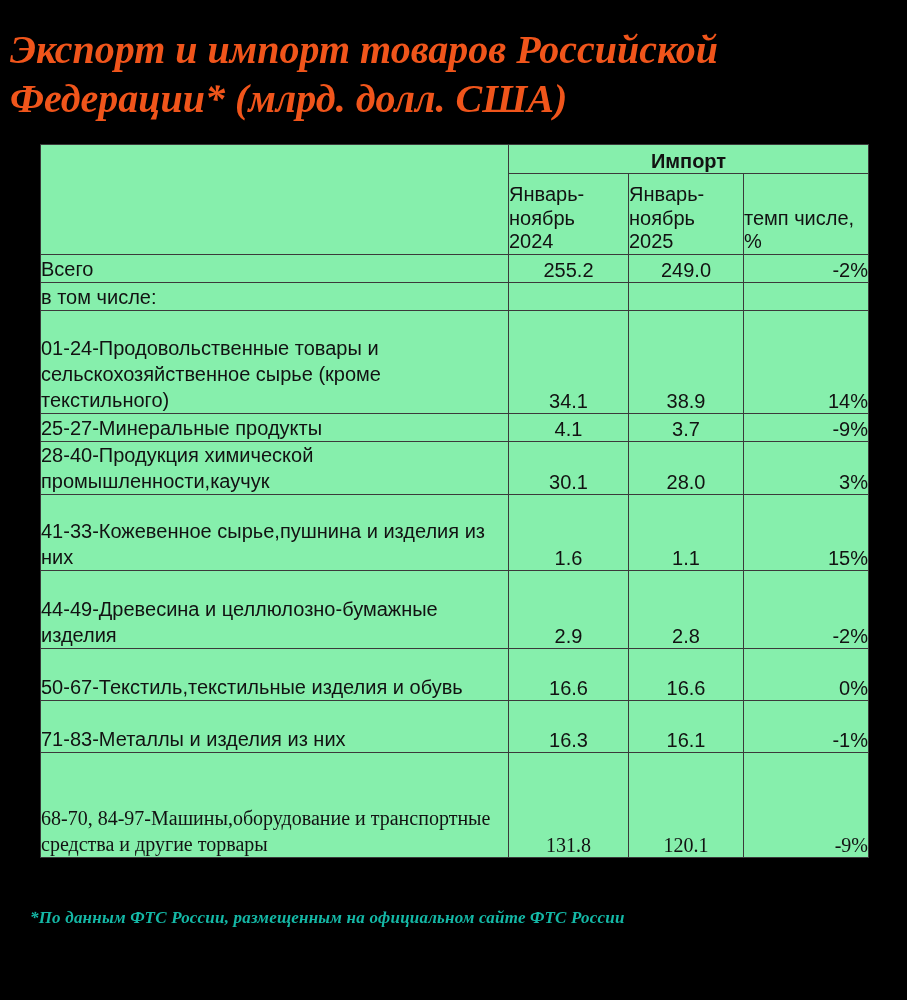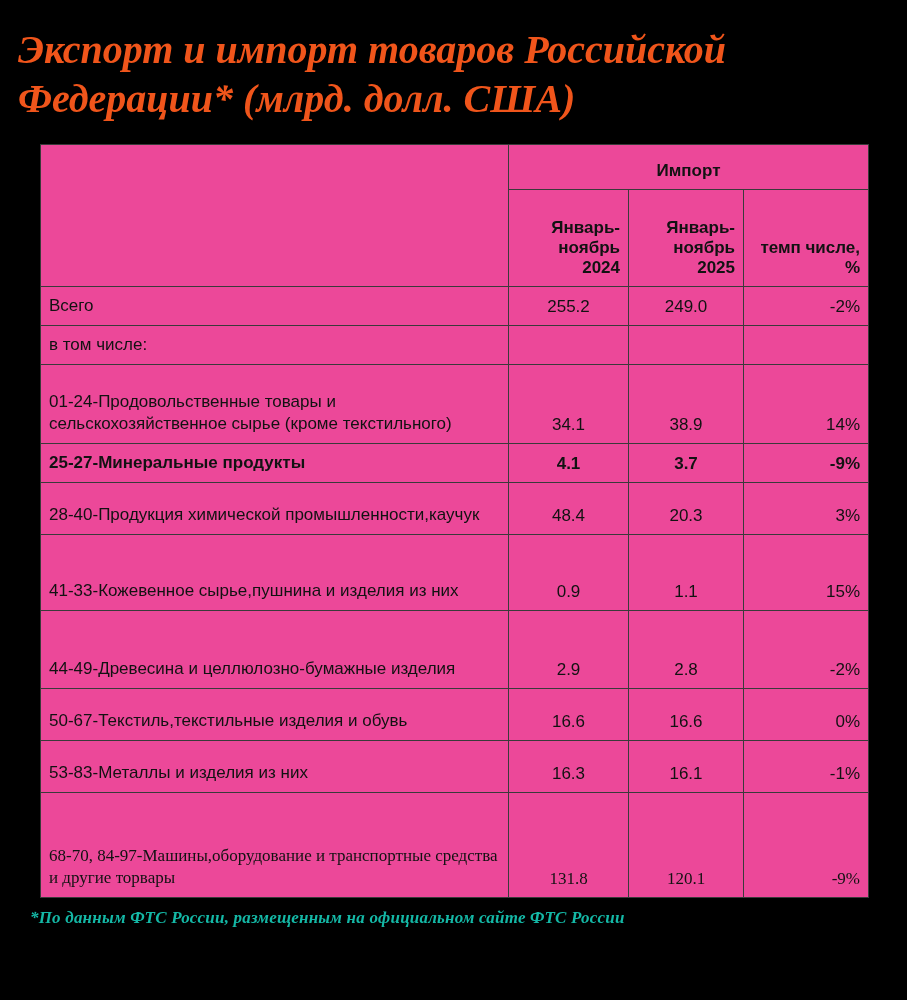--- a/index.html
+++ b/index.html
@@ -12,21 +12,21 @@
     height: 1000px;
     position: relative;
     overflow: hidden;
     font-family: "Liberation Sans", "DejaVu Sans", sans-serif;
     -webkit-font-smoothing: antialiased;
   }
 
   
   #title {
     position: absolute;
-    left: 18px;
+    left: 10px;
     top: 26px;
     width: 880px;
     color: #F0551B;
     font-family: "Liberation Serif", "DejaVu Serif", serif;
     font-style: italic;
     font-weight: bold;
     font-size: 40px;
     line-height: 1.22;
     letter-spacing: 0px;
     white-space: pre-line;
@@ -40,46 +40,46 @@
     width: 828px;
   }
   table.grid {
     border-collapse: collapse;
     width: 828px;
     table-layout: fixed;
     background: #f1f1ef;
   }
   table.grid td, table.grid th {
     border: 1px solid #3a3a3a;
-    background: #ec4899;
+    background: #86efac;
     color: #121212;
-    font-size: 17px;
-    padding: 8px;
+    font-size: 20px;
+    padding: 0;
     vertical-align: bottom;
   }
 
   
   col.c-label { width: 468px; }
   col.c-y1    { width: 120px; }
   col.c-y2    { width: 115px; }
   col.c-rate  { width: 125px; }
 
   
   th.grp {
     font-weight: bold;
     font-size: 18px;
     text-align: center;
     vertical-align: middle;
     height: 28px;
     padding: 2px 0 3px 0;
   }
   th.sub {
-    font-weight: bold;
+    font-weight: normal;
     font-size: 17.5px;
-    text-align: right;
+    text-align: left;
     vertical-align: middle;
     line-height: 1.18;
     padding: 4px 2px 6px 2px;
     height: 80px;
   }
   th.blank-label {
     background: #f1f1ef;
   }
 
   
@@ -154,58 +154,58 @@
           <td class="num">255.2</td>
           <td class="num">249.0</td>
           <td class="rate">-2%</td>
         </tr>
         <tr style="height: 28px;">
           <td class="label">в том числе:</td>
           <td class="num"></td>
           <td class="num"></td>
           <td class="rate"></td>
         </tr>
-        <tr style="height: 79px;">
+        <tr style="height: 103px;">
           <td class="label">01-24-Продовольственные товары и сельскохозяйственное сырье (кроме текстильного)</td>
           <td class="num">34.1</td>
           <td class="num">38.9</td>
           <td class="rate">14%</td>
         </tr>
-        <tr style="height: 28px; font-weight: bold;">
+        <tr style="height: 28px;">
           <td class="label">25-27-Минеральные продукты</td>
           <td class="num">4.1</td>
           <td class="num">3.7</td>
           <td class="rate">-9%</td>
         </tr>
         <tr style="height: 52px;">
           <td class="label">28-40-Продукция химической промышленности,каучук</td>
-          <td class="num">48.4</td>
-          <td class="num">20.3</td>
+          <td class="num">30.1</td>
+          <td class="num">28.0</td>
           <td class="rate">3%</td>
         </tr>
         <tr style="height: 76px;">
           <td class="label">41-33-Кожевенное сырье,пушнина и изделия из них</td>
-          <td class="num">0.9</td>
+          <td class="num">1.6</td>
           <td class="num">1.1</td>
           <td class="rate">15%</td>
         </tr>
         <tr style="height: 78px;">
           <td class="label">44-49-Древесина и целлюлозно-бумажные изделия</td>
           <td class="num">2.9</td>
           <td class="num">2.8</td>
           <td class="rate">-2%</td>
         </tr>
         <tr style="height: 52px;">
           <td class="label">50-67-Текстиль,текстильные изделия и обувь</td>
           <td class="num">16.6</td>
           <td class="num">16.6</td>
           <td class="rate">0%</td>
         </tr>
         <tr style="height: 52px;">
-          <td class="label">53-83-Металлы и изделия из них</td>
+          <td class="label">71-83-Металлы и изделия из них</td>
           <td class="num">16.3</td>
           <td class="num">16.1</td>
           <td class="rate">-1%</td>
         </tr>
         <tr style="height: 105px; font-family: Liberation Serif, serif;">
           <td class="label">68-70, 84-97-Машины,оборудование и транспортные средства и другие торвары</td>
           <td class="num">131.8</td>
           <td class="num">120.1</td>
           <td class="rate">-9%</td>
         </tr>

